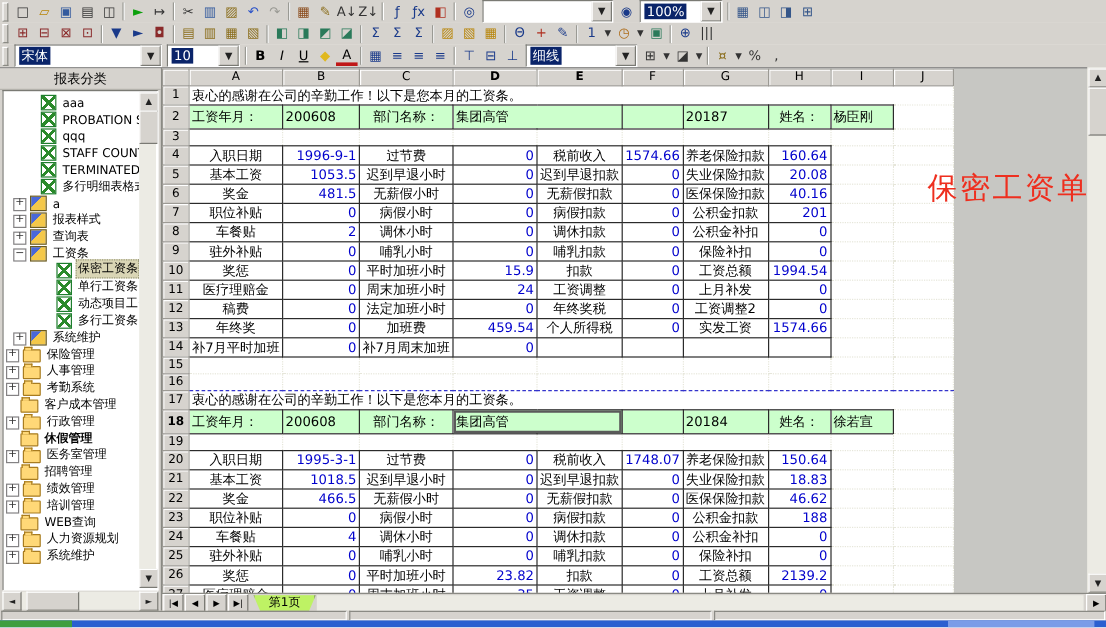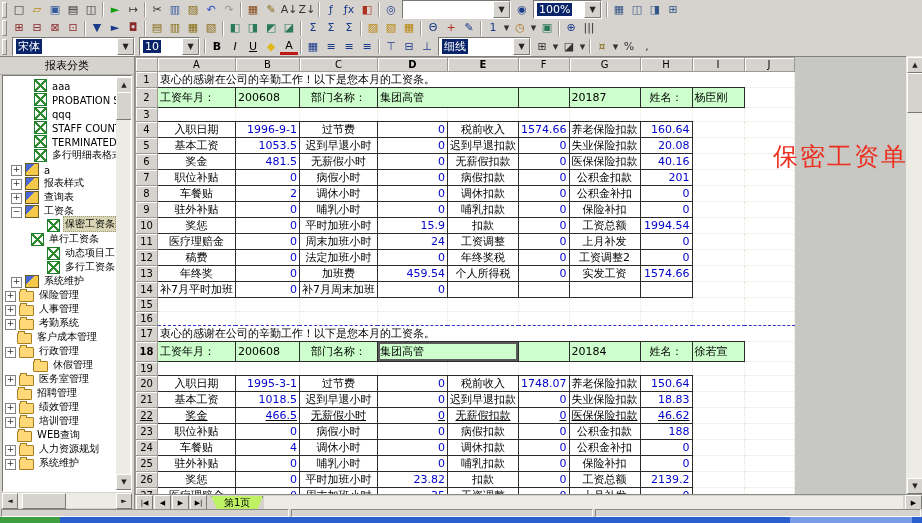--- a/index.html
+++ b/index.html
@@ -252,21 +252,21 @@
           </div>
           <div class="ti" style="padding-left: 8px;">
             <div class="plus">−</div>
             <div class="i-report"></div>
             <span class="lbl">工资条</span>
           </div>
           <div class="ti sel" style="padding-left: 44px;">
             <div class="i-excel"></div>
             <span class="lbl">保密工资条</span>
           </div>
-          <div class="ti" style="padding-left: 28px;">
+          <div class="ti" style="padding-left: 44px;">
             <div class="i-excel"></div>
             <span class="lbl">单行工资条</span>
           </div>
           <div class="ti" style="padding-left: 44px;">
             <div class="i-excel"></div>
             <span class="lbl">动态项目工资</span>
           </div>
           <div class="ti" style="padding-left: 44px;">
             <div class="i-excel"></div>
             <span class="lbl">多行工资条</span>
@@ -294,21 +294,21 @@
           <div class="ti" style="padding-left: 2px;">
             <div style="width: 12px; flex: 0 0 auto;"></div>
             <div class="i-folder"></div>
             <span class="lbl">客户成本管理</span>
           </div>
           <div class="ti" style="padding-left: 2px;">
             <div class="plus">+</div>
             <div class="i-folder"></div>
             <span class="lbl">行政管理</span>
           </div>
-          <div class="ti" style="padding-left: 18px;">
+          <div class="ti" style="padding-left: 2px; font-weight: bold;">
             <div style="width: 12px; flex: 0 0 auto;"></div>
             <div class="i-folder"></div>
             <span class="lbl">休假管理</span>
           </div>
           <div class="ti" style="padding-left: 2px;">
             <div class="plus">+</div>
             <div class="i-folder"></div>
             <span class="lbl">医务室管理</span>
           </div>
           <div class="ti" style="padding-left: 2px;">
@@ -632,21 +632,21 @@
             <td class="b v">1018.5</td>
             <td class="b l">迟到早退小时</td>
             <td class="b v">0</td>
             <td class="b l">迟到早退扣款</td>
             <td class="b v">0</td>
             <td class="b l">失业保险扣款</td>
             <td class="b v">18.83</td>
             <td></td>
             <td></td>
           </tr>
-          <tr style="height: 13px; text-decoration: underline;">
+          <tr style="height: 13px;">
             <td class="rh">22</td>
             <td class="b l">奖金</td>
             <td class="b v">466.5</td>
             <td class="b l">无薪假小时</td>
             <td class="b v">0</td>
             <td class="b l">无薪假扣款</td>
             <td class="b v">0</td>
             <td class="b l">医保保险扣款</td>
             <td class="b v">46.62</td>
             <td></td>

